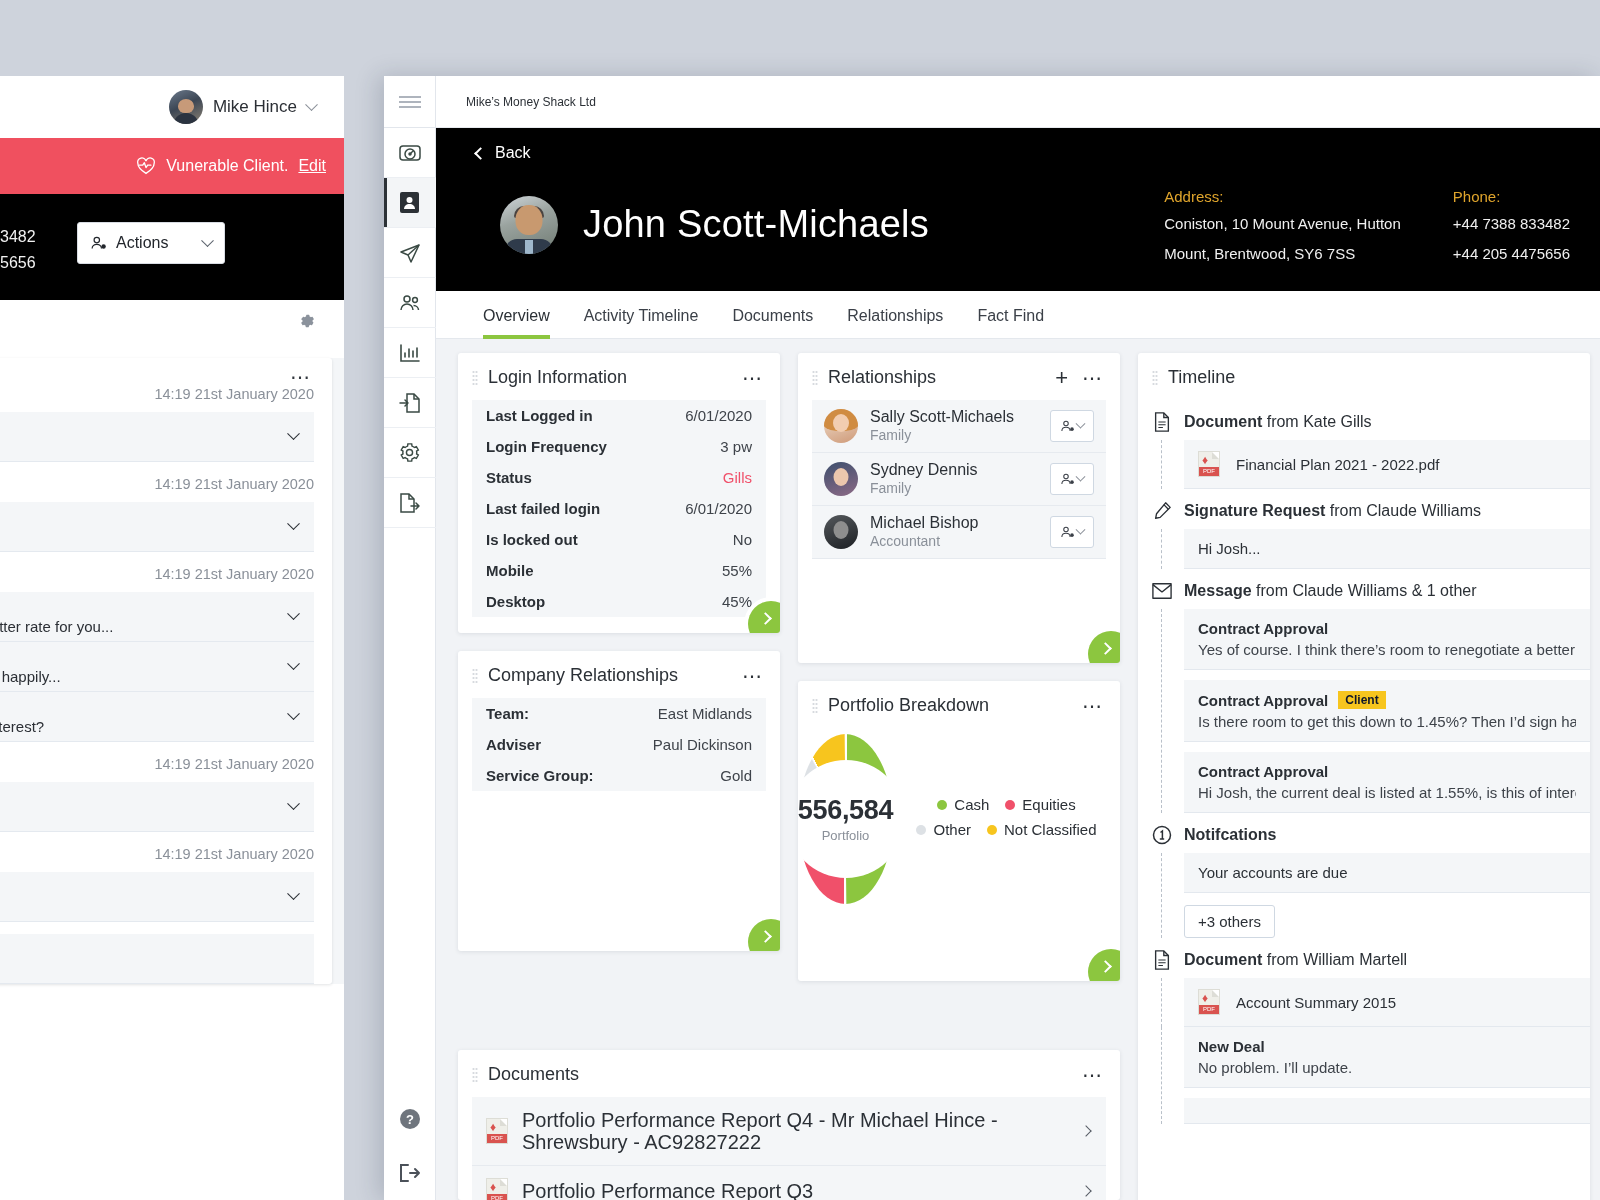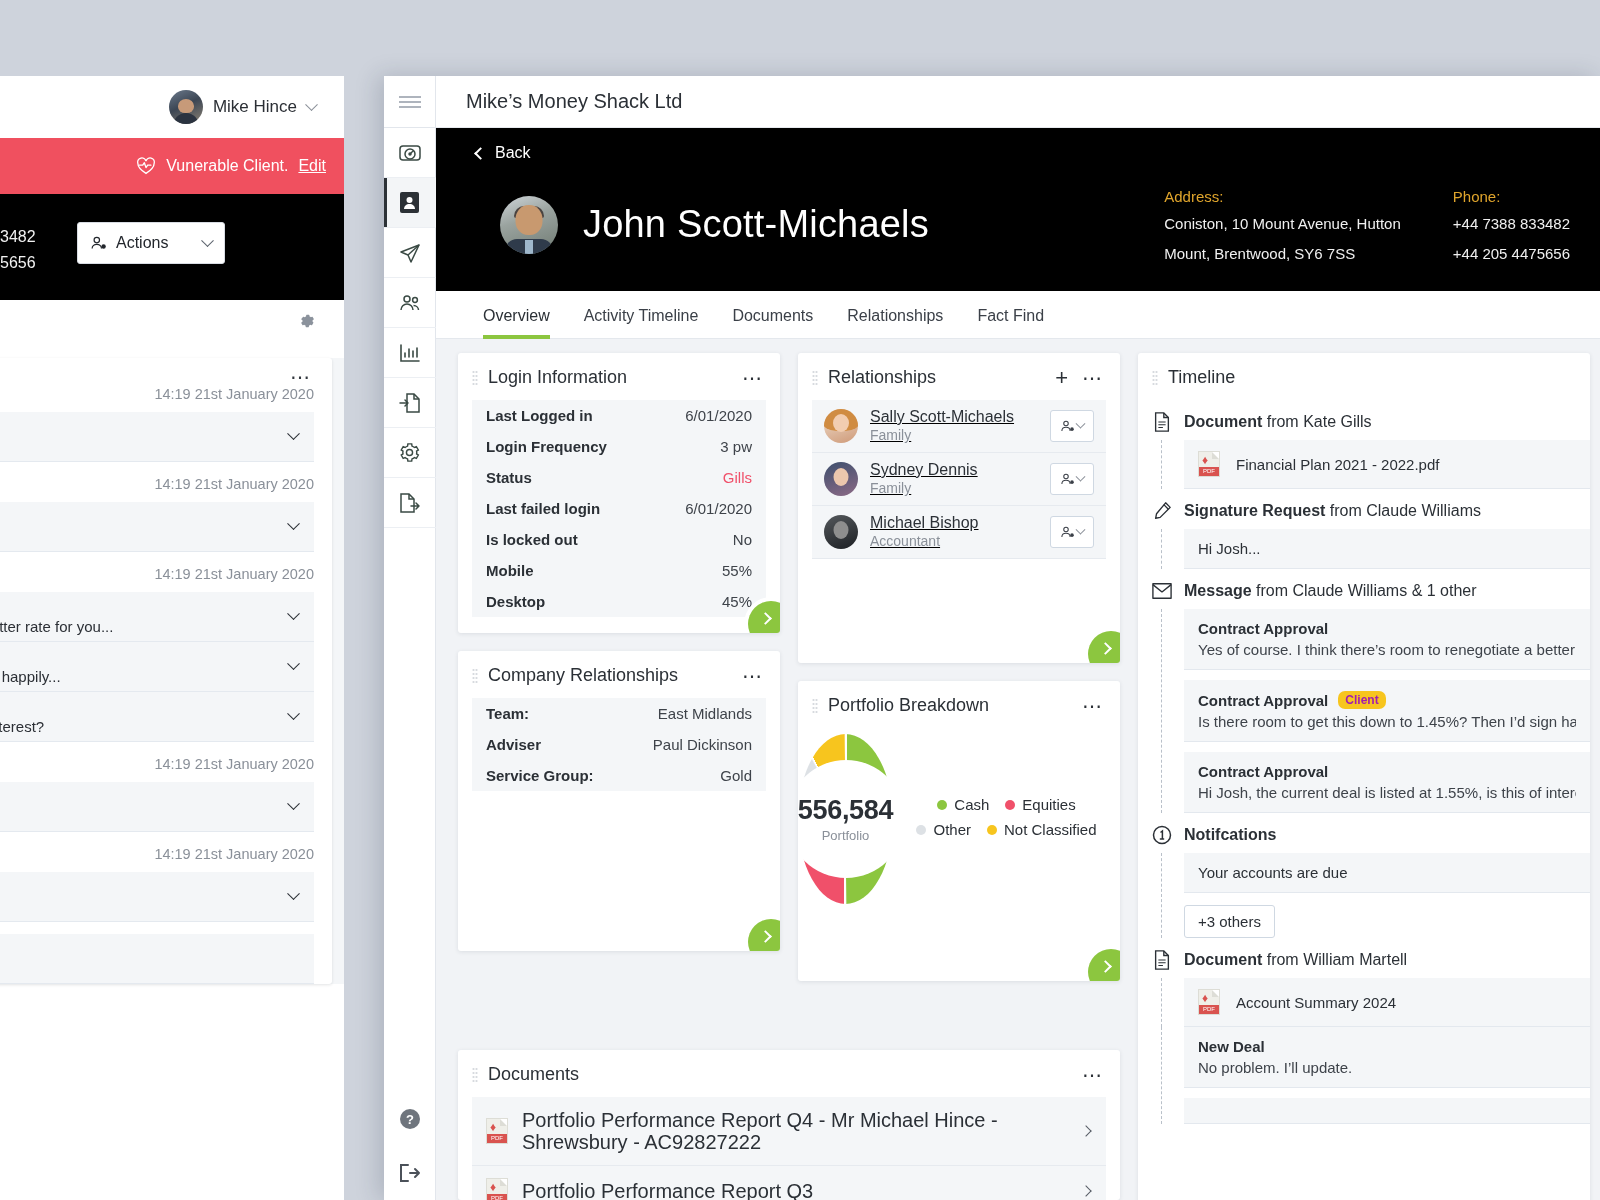--- a/index.html
+++ b/index.html
@@ -104,21 +104,21 @@
   .rail-bottom { width:52px; display:flex; align-items:center; justify-content:center;
                  height:54px; color:#6f757d; }
   .rail svg { display:block; }
 
   
   .main { flex:1; display:flex; flex-direction:column; min-width:0; }
   .topbar {
     height:52px; background:#fff; display:flex; align-items:center;
     padding-left:30px; border-bottom:1px solid #e7eaee;
   }
-  .topbar-title { font-size:20px; color:#2b3036; }
+  .topbar-title { font-size:12px; color:#2b3036; }
 
   .hero { background:#000; color:#fff; padding: 16px 0 26px 0; position:relative; }
   .back {
     display:flex; align-items:center; gap:10px; color:#fff; font-size:16px;
     padding-left: 40px; margin-bottom: 22px;
   }
   .back .bchev{ width:9px;height:9px;border-left:2px solid #fff;border-bottom:2px solid #fff;
                 transform: rotate(45deg); display:inline-block;}
   .hero-row { display:flex; align-items:center; padding: 0 30px 0 64px; }
   .hero-photo {
@@ -182,21 +182,21 @@
   .ph1::after{content:"";position:absolute;left:50%;top:40%;transform:translate(-50%,-50%);
     width:16px;height:18px;border-radius:50%;background:#f2cdb0;}
   .ph1::before{content:"";position:absolute;left:-2px;top:-2px;width:38px;height:24px;
     border-radius:50% 50% 40% 40%;background:#d08c42;}
   .ph2{background:linear-gradient(160deg,#3d4f6d,#8c6a86);}
   .ph2::after{content:"";position:absolute;left:50%;top:44%;transform:translate(-50%,-50%);
     width:15px;height:18px;border-radius:50%;background:#ecc7ad;}
   .ph3{background:linear-gradient(160deg,#54585c,#1d2024);}
   .ph3::after{content:"";position:absolute;left:50%;top:44%;transform:translate(-50%,-50%);
     width:15px;height:18px;border-radius:50%;background:#8e8e8e;}
-  .rel-txt { min-width:0;text-decoration:underline; }
+  .rel-txt { min-width:0; }
   .rel-name { font-size:16px; color:#2b3036; white-space:nowrap; }
   .rel-role { font-size:14px; color:#8a9099; }
   .rel-btn {
     margin-left:auto; width:44px;height:32px;border:1px solid #cfd8e2;border-radius:3px;
     background:#fff; display:flex;align-items:center;justify-content:center;gap:2px; flex:none;
   }
   .rel-btn .chev { width:7px;height:7px;border-color:#8b9099; }
 
   .corner-go {
     position:absolute; right:-14px; bottom:-14px; width:46px;height:46px;border-radius:50%;
@@ -248,21 +248,21 @@
   .tl-head-txt b { font-weight:bold; }
   .tl-items { border-left:1px dashed #b9c0c9; margin-left:9px; padding-left:22px; }
   .tl-item {
     background:#f4f6f8; border-bottom:1px solid #e3e8ee; padding: 11px 14px;
     margin-bottom:0; position:relative;
   }
   .tl-item + .tl-item { margin-top:10px; }
   .tl-item-title { font-size:15px; font-weight:bold; color:#2b3036; display:flex; align-items:center; gap:10px;}
   .tl-item-sub { font-size:15px; color:#3e434a; margin-top:4px; white-space:nowrap; overflow:hidden;}
   .tl-item-plain { font-size:15px; color:#2b3036; }
-  .badge { background:#f7c51e; color:#a21caf; font-size:12px; padding:2px 7px; border-radius:7px; }
+  .badge { background:#f7c51e; color:#0f172a; font-size:12px; padding:2px 7px; border-radius:0; }
   .tl-file { display:flex; align-items:center; gap:16px; font-size:15px; color:#2b3036;}
   .more-btn {
     display:inline-block; border:1px solid #cfd8e2; background:#fff; border-radius:3px;
     padding:7px 13px; font-size:15px; color:#2b3036; margin-top:12px;
   }
 </style>
 </head>
 <body>
 
 <div class="stage">
@@ -742,21 +742,21 @@
                       <path d="M6 11h8M6 14h8M6 17h5" stroke-width="1.2"></path>
                   </svg>
                   <span class="tl-head-txt"><b>Document</b> <span>from William Martell</span></span>
                 </div>
                 <div class="tl-items">
                   <div class="tl-item">
                     <div class="tl-file">
                       <span class="pdf">
                           <span class="glyph">♦</span>
                         </span>
-                      <span>Account Summary 2024</span>
+                      <span>Account Summary 2015</span>
                     </div>
                   </div>
                 </div>
               </div>
 
               <div class="tl-group">
                 <div class="tl-items">
                   <div class="tl-item">
                     <div class="tl-item-title">
                         <span>New Deal</span>

